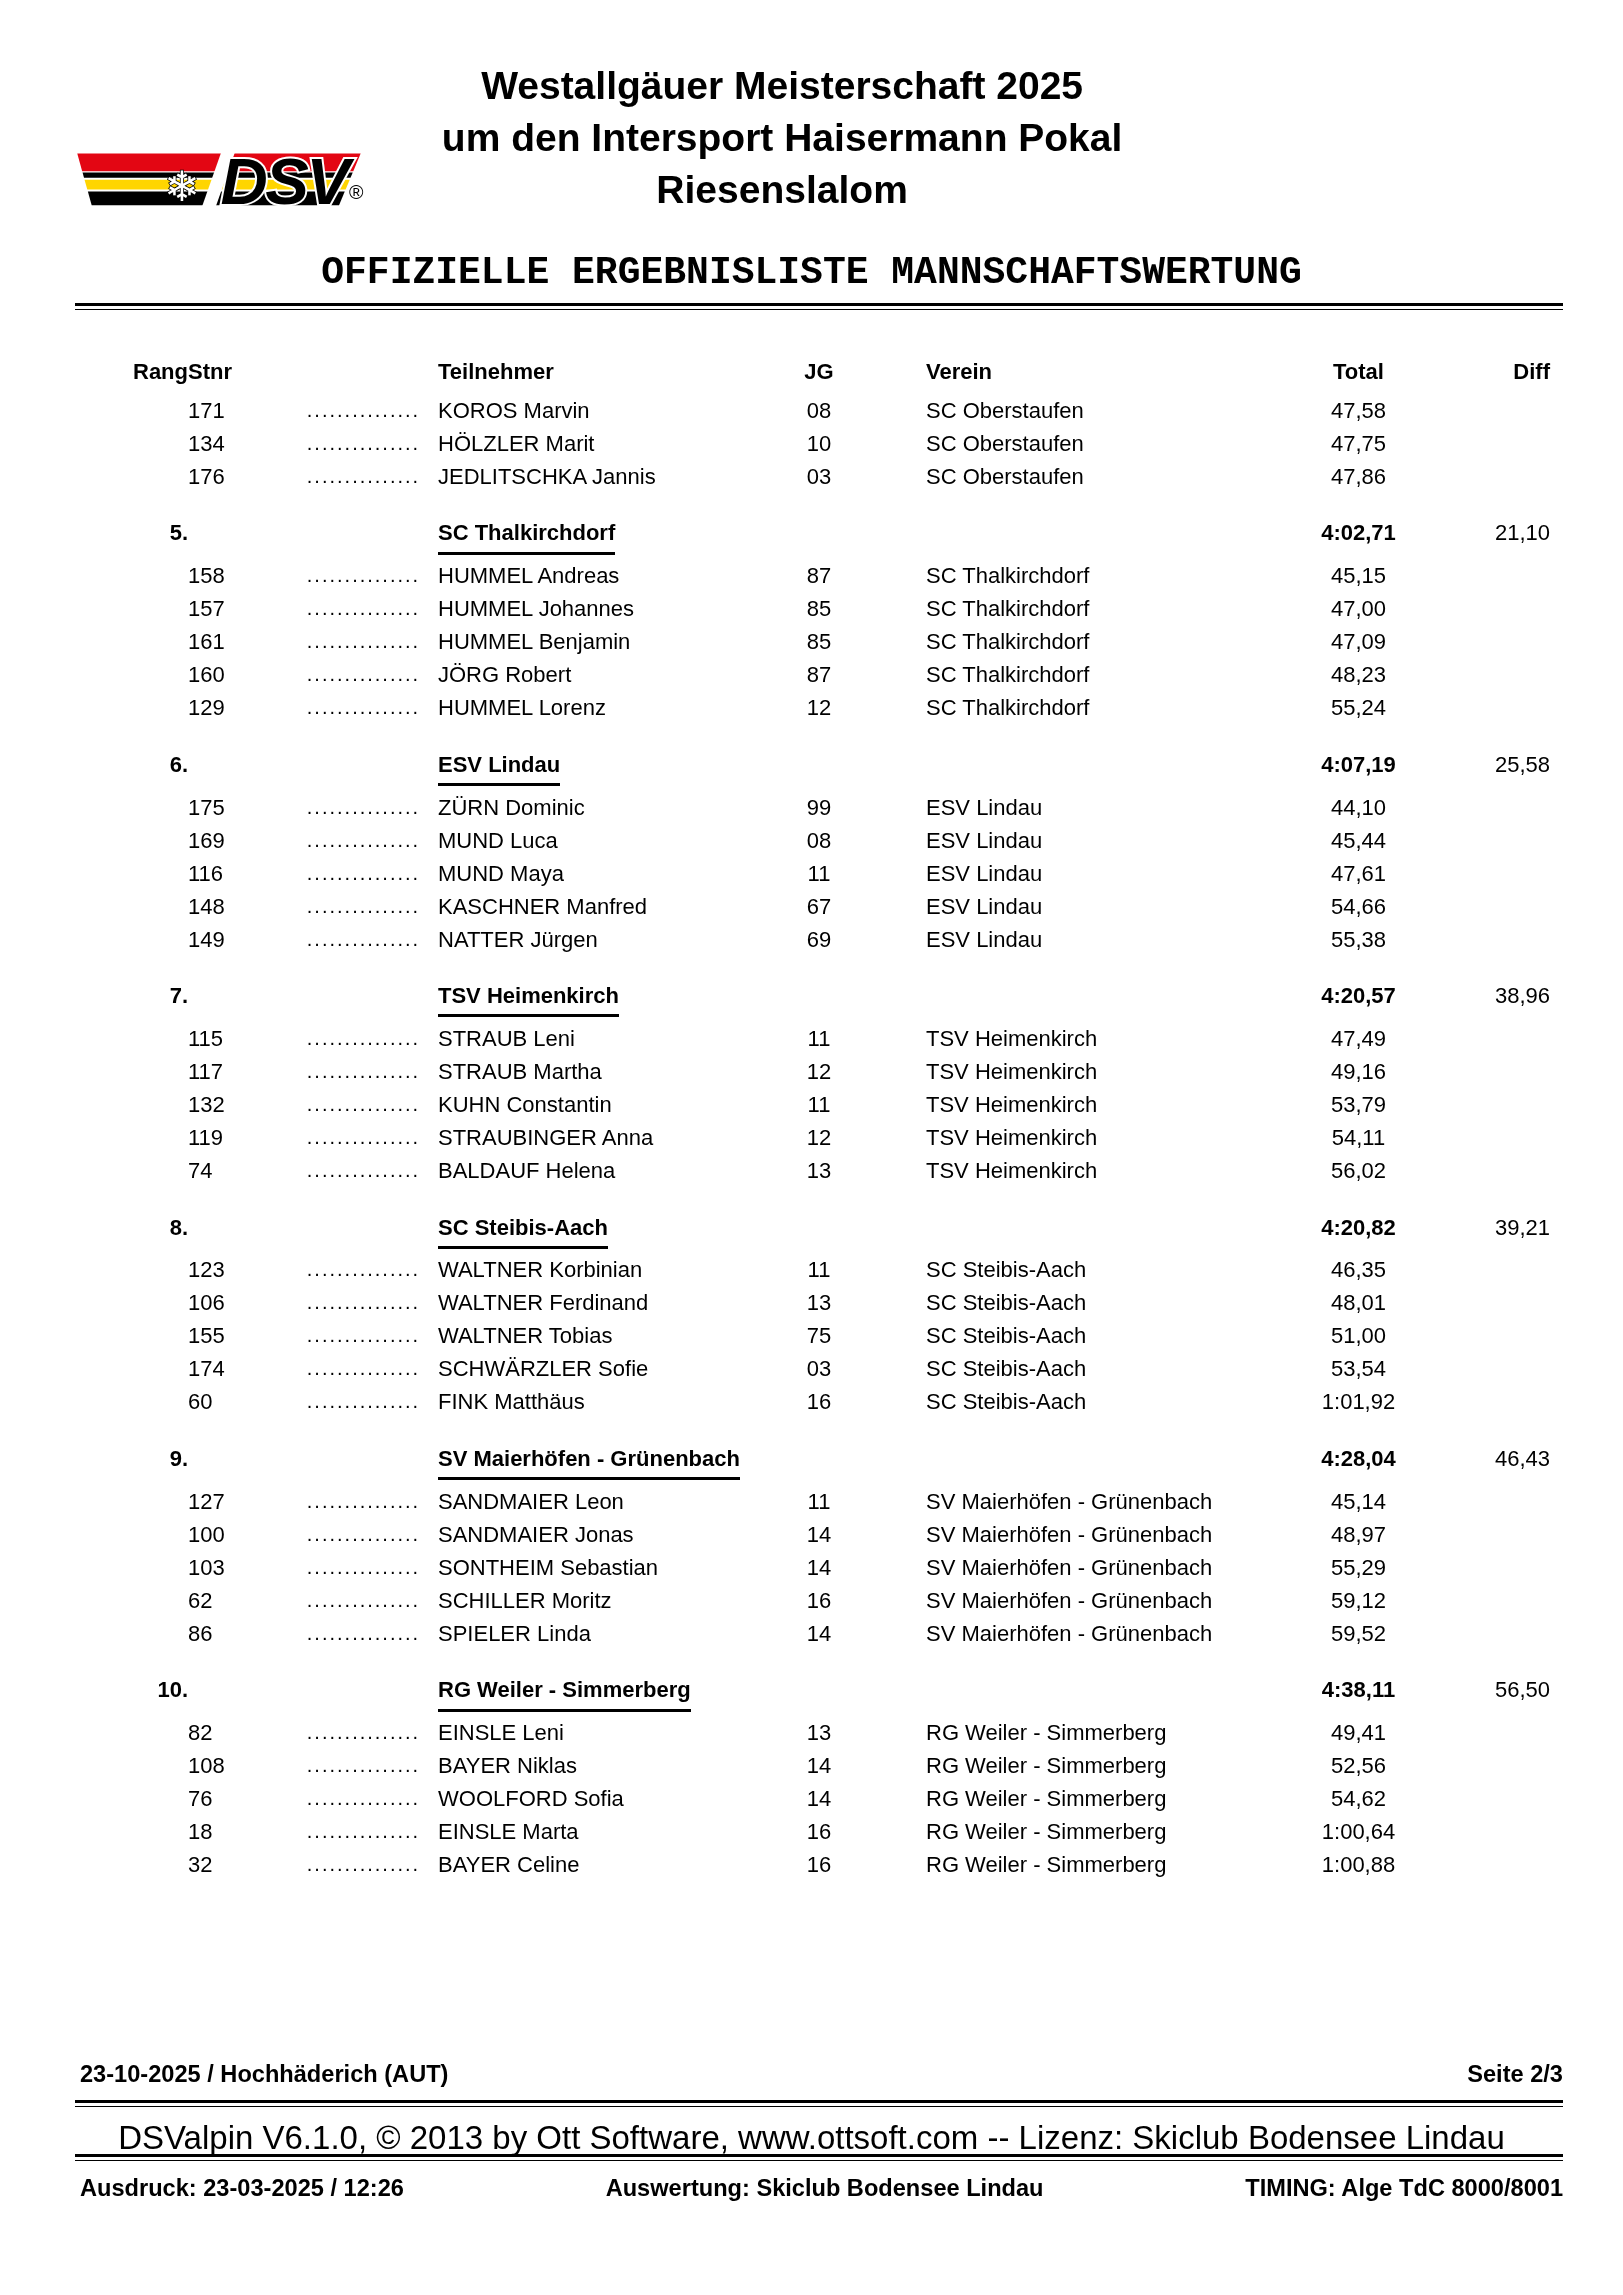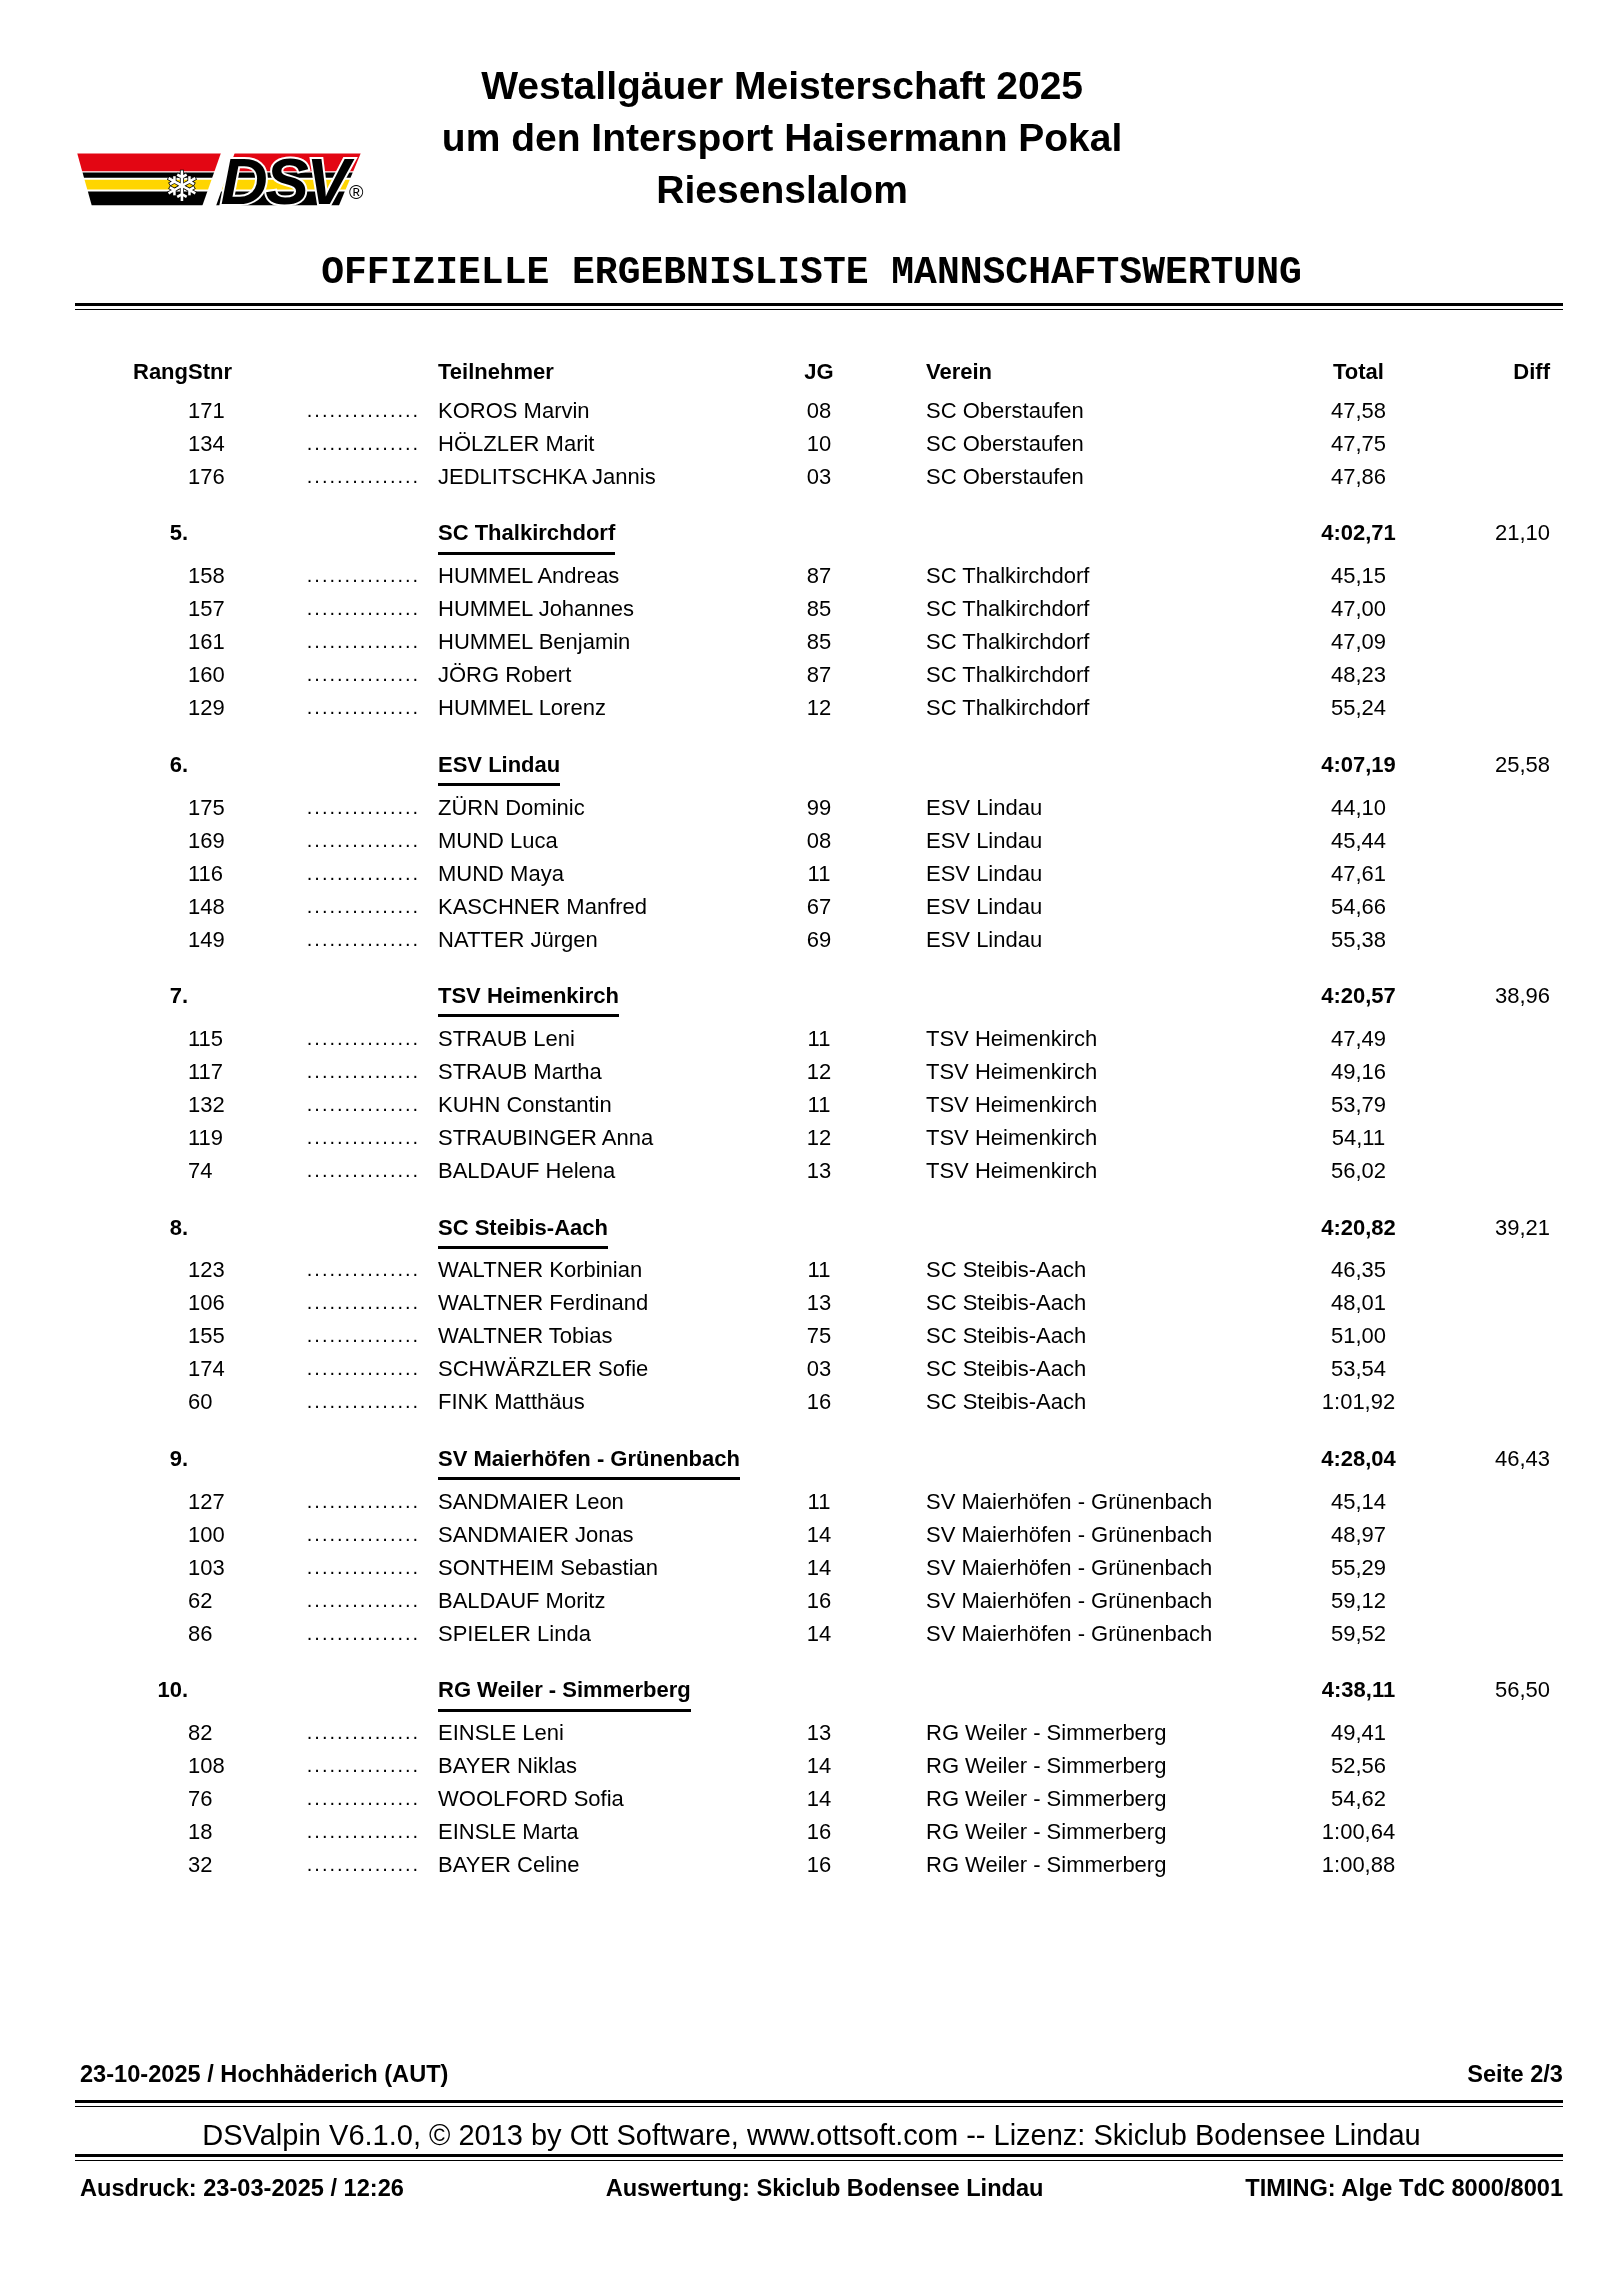--- a/index.html
+++ b/index.html
@@ -90,21 +90,21 @@
     position: absolute;
     top: 2061px; left: 80px; right: 60px;
     display: flex; justify-content: space-between;
     font-weight: bold; font-size: 23.6px;
   }
   .footer-rule1 { position: absolute; top: 2100px; left: 75px; right: 60px; }
   .footer-soft {
     position: absolute;
     top: 2119px; left: 0; right: 0;
     text-align: center;
-    font-size: 29px;
+    font-size: 33px;
   }
   .footer-rule2 { position: absolute; top: 2154px; left: 75px; right: 60px; }
   .footer-line2 {
     position: absolute;
     top: 2175px; left: 80px; right: 60px;
     display: flex; justify-content: space-between;
     font-weight: bold; font-size: 23.6px; gap: 24px;
   }
   .snowflake-text { font-family: "DejaVu Sans", sans-serif; }
 </style>
@@ -440,21 +440,21 @@
     <div class="c-dots">...............</div>
     <div class="c-name">SONTHEIM Sebastian</div>
     <div class="c-jg">14</div>
     <div class="c-verein">SV Maierhöfen - Grünenbach</div>
     <div class="c-total">55,29</div>
   </div>
 
   <div class="grid-row player-row">
     <div class="c-stnr">62</div>
     <div class="c-dots">...............</div>
-    <div class="c-name">BALDAUF Moritz</div>
+    <div class="c-name">SCHILLER Moritz</div>
     <div class="c-jg">16</div>
     <div class="c-verein">SV Maierhöfen - Grünenbach</div>
     <div class="c-total">59,12</div>
   </div>
 
   <div class="grid-row player-row">
     <div class="c-stnr">86</div>
     <div class="c-dots">...............</div>
     <div class="c-name">SPIELER Linda</div>
     <div class="c-jg">14</div>

